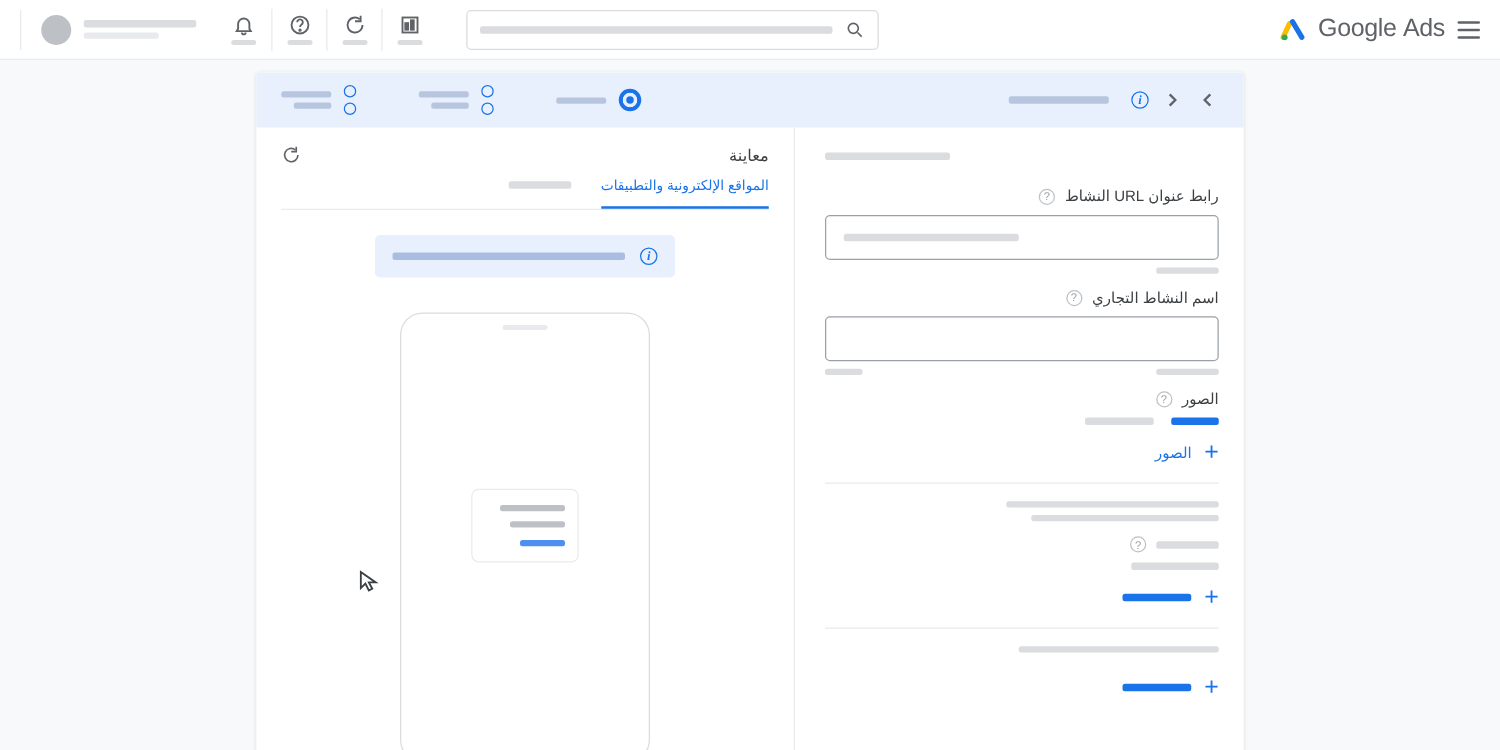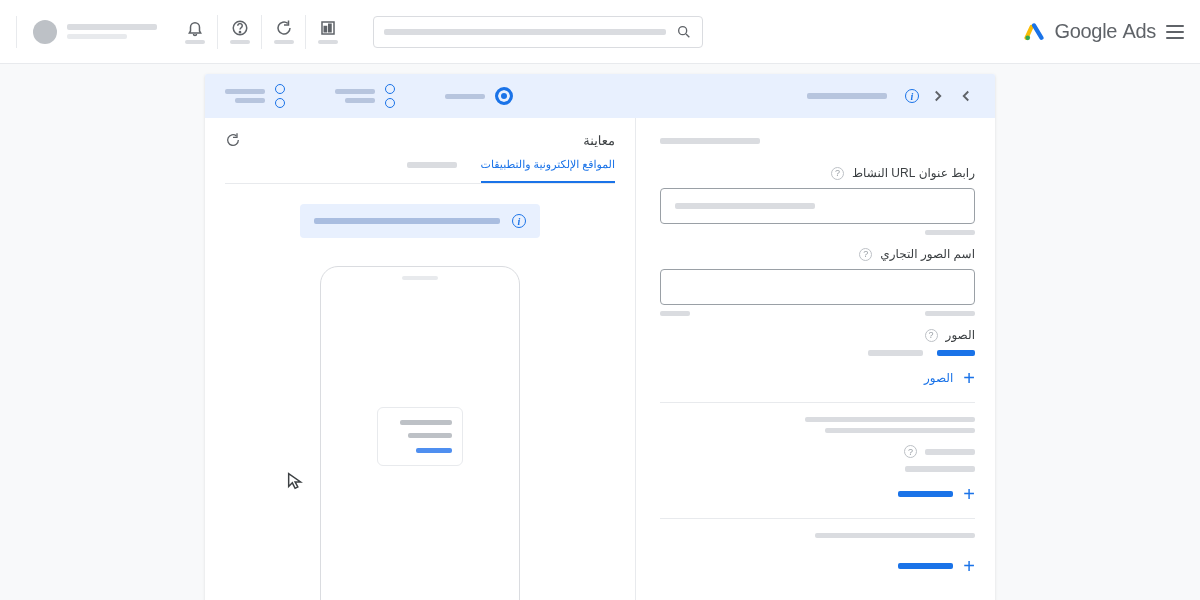--- a/index.html
+++ b/index.html
@@ -1,18 +1,18 @@
 <!DOCTYPE html>
 <html dir="rtl"><head>
 <meta charset="utf-8">
 <style>
 * { margin: 0; padding: 0; box-sizing: border-box; font-family: Arial, sans-serif; }
 body { background: #f8f9fa; direction: rtl; }
 
-.top-bar { background: white; height: 64px; display: flex; align-items: center; padding: 0 16px; border-bottom: 1px solid #e8eaed; }
+.top-bar { background: white; height: 48px; display: flex; align-items: center; padding: 0 16px; border-bottom: 1px solid #e8eaed; }
 .logo-area { display: flex; align-items: center; gap: 10px; }
 .menu-glyph { width: 18px; height: 14px; display: flex; flex-direction: column; justify-content: space-between; cursor: pointer; }
 .menu-glyph span { height: 2px; background: #5f6368; border-radius: 1px; }
 .brand-text { font-size: 20px; color: #5f6368; letter-spacing: -0.3px; }
 .brand-text .b1 { font-weight: 500; }
 .brand-text .b2 { font-weight: 300; }
 .ads-mark { width: 20px; height: 20px; }
 
 .top-spacer { flex: 1; }
 .search-wrap { width: 330px; height: 32px; border: 1px solid #dadce0; border-radius: 4px; display: flex; align-items: center; padding: 0 10px; gap: 10px; }
@@ -211,21 +211,21 @@
           <div class="text-input">
               <div class="input-ph"></div>
             </div>
           <div class="helper-row">
               <div class="helper-ph" style="width:50px"></div>
             </div>
         </div>
 
         <div class="field-group">
           <div class="field-label-row">
-              <span>اسم الصور التجاري</span>
+              <span>اسم النشاط التجاري</span>
               <div class="help-circ">?</div>
             </div>
           <div class="text-input"></div>
           <div class="helper-row">
               <div class="helper-ph" style="width:50px"></div>
               <div class="helper-ph" style="width:30px"></div>
             </div>
         </div>
 
         <div class="field-group">

